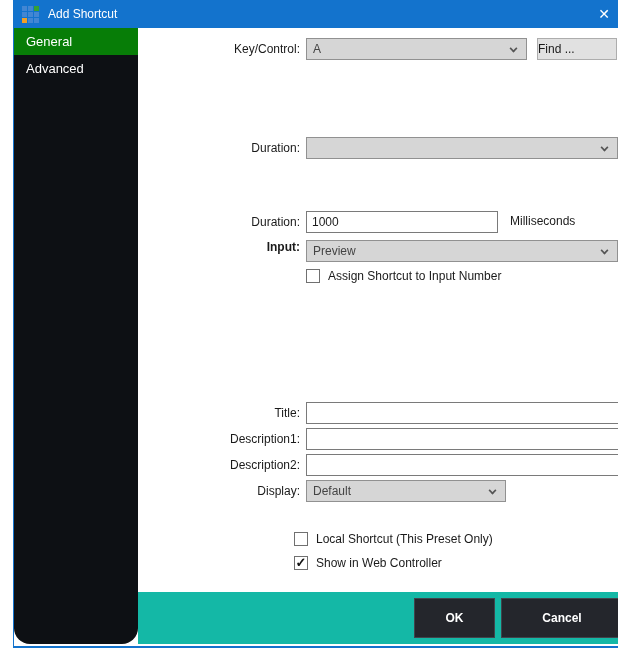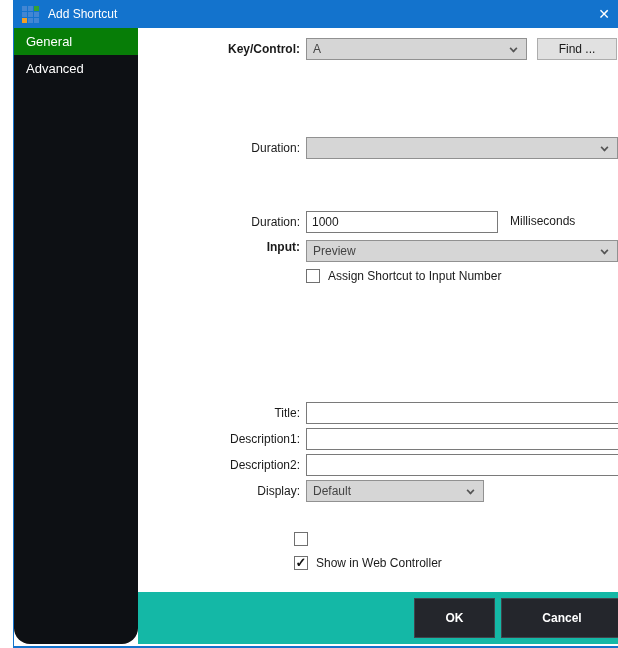--- a/index.html
+++ b/index.html
@@ -21,29 +21,29 @@
 
   
   .sidebar { position:absolute; left:0; top:28px; width:124px; height:616px; background:#0d1014;border-radius:16px; }
   .side-item { height:27px; line-height:27px; padding-left:12px; color:#fff; font-size:13px; cursor:pointer; }
   .side-item.active { background:#077d07; }
 
   
   .main { position:absolute; left:124px; top:28px; width:487px; height:564px; background:#ffffff; }
   .lbl { position:absolute; left:0; width:162px; height:22px; line-height:22px;
          text-align:right; font-size:12px; color:#1a1a1a; }
-  .lbl.bold { font-weight:bold; }
+  .lbl.bold { font-weight:normal; }
   .combo { position:absolute; height:22px; background:#d6d6d6; border:1px solid #919191; cursor:pointer; }
   .combo .val { position:absolute; left:6px; top:0; line-height:20px; font-size:12px; color:#444; white-space:nowrap; }
   .chev { position:absolute; right:9px; top:6px; width:7px; height:7px;
           border-right:2px solid #555; border-bottom:2px solid #555; transform:rotate(45deg) scale(.8); }
   .tinput { position:absolute; height:22px; background:#fff; border:1px solid #7a7a7a;
             font-size:12px; color:#1a1a1a; padding:0 5px; font-family:"Liberation Sans",sans-serif; }
   .btn-light { position:absolute; height:22px; background:#e1e1e1; border:1px solid #adadad;
-               font-size:12px; color:#1a1a1a; text-align:center; line-height:20px; cursor:pointer; }
+               font-size:12px; color:#1a1a1a; text-align:left; line-height:20px; cursor:pointer; }
   .unit { position:absolute; height:22px; line-height:22px; font-size:12px; color:#1a1a1a; }
   .cbrow { position:absolute; display:flex; align-items:center; height:16px; cursor:pointer; }
   .cbbox { width:14px; height:14px; background:#fff; border:1px solid #707070; position:relative;
            display:flex; align-items:center; justify-content:center; }
   .cbbox .mark { font-size:13px; font-weight:bold; color:#111; line-height:13px; margin-top:-1px; }
   .cbrow .cblabel { margin-left:8px; font-size:12px; color:#1a1a1a; }
 
   
   .footer { position:absolute; left:124px; top:592px; width:487px; height:52px; background:#14b8a6; }
   .btn-dark { position:absolute; top:6px; height:40px; background:#24262c; border:1px solid #41444c;
@@ -111,29 +111,30 @@
     <div class="lbl" style="top:374px;">Title:</div>
     <input class="tinput" style="left: 168px; top: 374px; width: 313px;" value="">
 
     <div class="lbl" style="top:400px;">Description1:</div>
     <input class="tinput" style="left: 168px; top: 400px; width: 313px;" value="">
 
     <div class="lbl" style="top:426px;">Description2:</div>
     <input class="tinput" style="left: 168px; top: 426px; width: 313px;" value="">
 
     <div class="lbl" style="top:452px;">Display:</div>
-    <div class="combo" style="left:168px; top:452px; width:178px;">
+    <div class="combo" style="left:168px; top:452px; width:200px;">
       <span class="val">Default</span>
       <span class="chev"></span>
     </div>
 
     <div class="cbrow" style="left:156px; top:503px;">
       <span class="cbbox">
           <span class="mark"></span>
         </span>
+      <span class="cblabel">Local Shortcut (This Preset Only)</span>
     </div>
 
     <div class="cbrow" style="left:156px; top:527px;">
       <span class="cbbox">
           <span class="mark">✓</span>
         </span>
       <span class="cblabel">Show in Web Controller</span>
     </div>
 
   </div>

